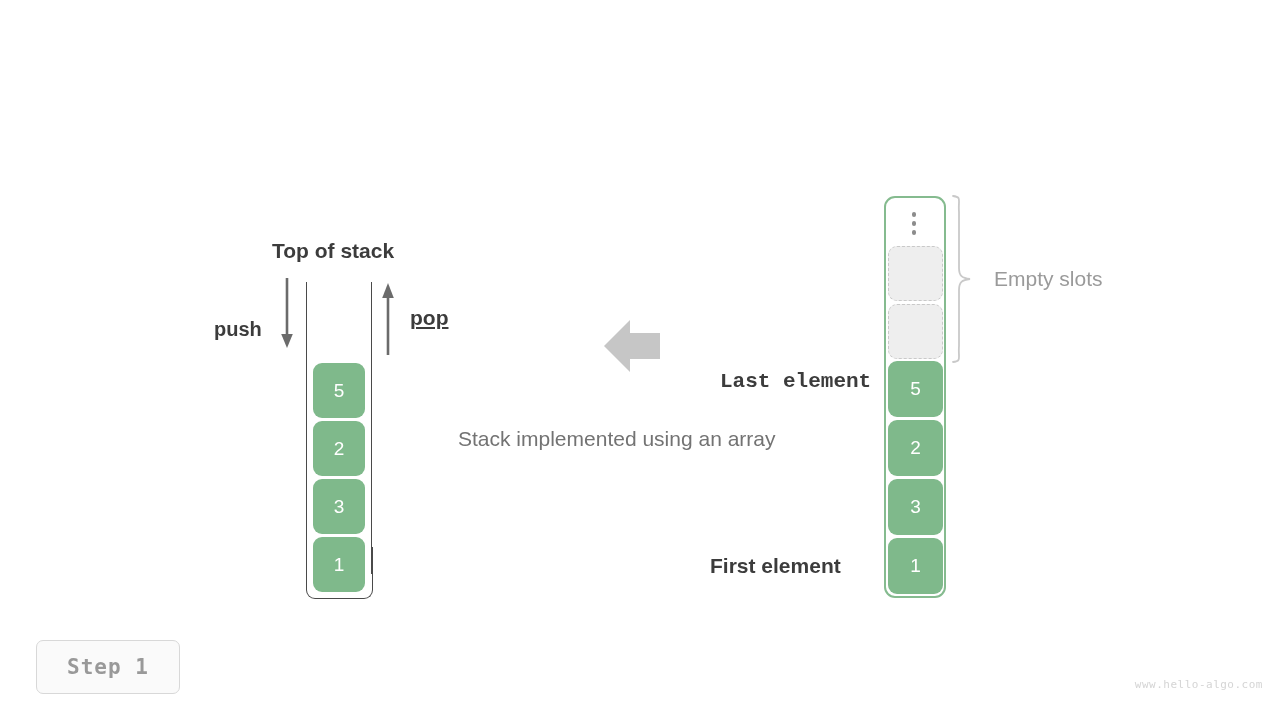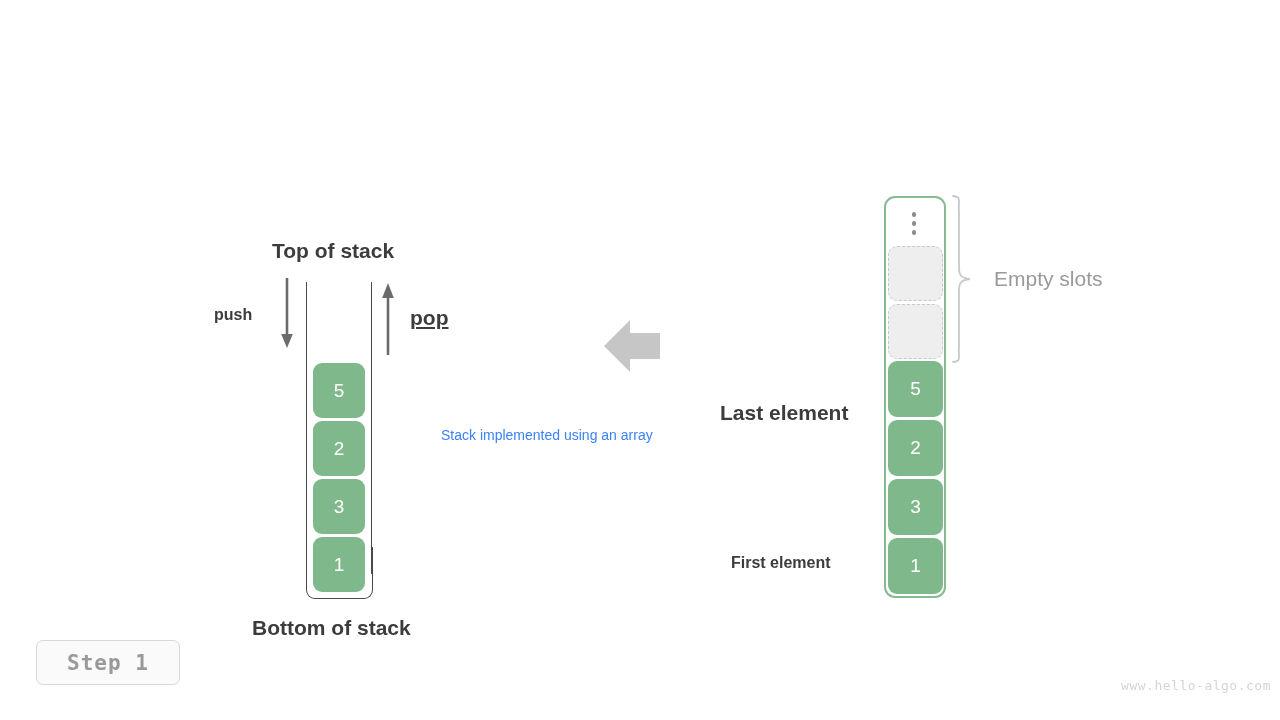--- a/index.html
+++ b/index.html
@@ -32,22 +32,22 @@
   }
   #top-of-stack-label {
     left: 272px; top: 239px;
     font-size: 21px;
   }
   #bottom-of-stack-label {
     left: 252px; top: 616px;
     font-size: 21px;
   }
   #push-label {
-    left: 214px; top: 306px;
-    font-size: 16px;
+    left: 214px; top: 318px;
+    font-size: 20px;
   }
   #pop-label {
     left: 410px; top: 306px;
     font-size: 21px;
     text-decoration: underline;
   }
 
   
   #stack-container {
     left: 306px;
@@ -95,23 +95,23 @@
   }
 
   
   #push-arrow, #pop-arrow { position: absolute; }
   #push-arrow { left: 279px; top: 278px; }
   #pop-arrow  { left: 380px; top: 283px; }
 
   
   #center-arrow { left: 604px; top: 320px; }
   #center-caption {
-    left: 441px; top: 427px;
-    font-size: 14px;
-    color: #3b82f6;
+    left: 458px; top: 427px;
+    font-size: 21px;
+    color: #737373;
     white-space: nowrap;
   }
 
   
   #array-container {
     left: 884px;
     top: 196px;
     width: 62px;
     height: 402px;
     border: 2px solid #85bb8f;
@@ -153,54 +153,54 @@
 
   #brace { position: absolute; left: 950px; top: 194px; }
   #empty-slots-label {
     left: 994px; top: 267px;
     font-size: 21px;
     font-weight: normal;
     color: #9a9a9a;
     white-space: nowrap;
   }
   #last-element-label {
-    left: 720px; top: 401px;
-    font-size: 21px;
+    left: 720px; top: 370px;
+    font-size: 21px;
+    font-family: Liberation Mono, monospace;
   }
   #first-element-label {
     left: 710px; top: 554px;
-    font-size: 16px;
-    margin-left: 21px;
+    font-size: 21px;
   }
 
   
   #step-badge {
     left: 36px; top: 640px;
-    width: 144px; height: 45px;
+    width: 144px; height: 54px;
     box-sizing: border-box;
     border: 1.4px solid #d8d8d8;
     border-radius: 7px;
     background: #fafafa;
     display: flex;
     align-items: center;
     justify-content: center;
   }
   #step-badge-text {
     font-family: "DejaVu Sans Mono", monospace;
     font-size: 21px;
     font-weight: bold;
     color: #999999;
     letter-spacing: 1px;
   }
 
   
   #watermark {
-    right: 9px; top: 678px;
+    right: 17px; top: 678px;
     font-family: "DejaVu Sans Mono", monospace;
-    font-size: 13px;
+    font-size: 11px;
     color: #d5d5d5;
     letter-spacing: 0.5px;
     white-space: nowrap;
   }
 </style>
 </head>
 <body>
 
 <div id="left-stack-group">
 
@@ -232,21 +232,20 @@
   <div class="cell left-cell" style="top:421px">
     <span>2</span>
   </div>
   <div class="cell left-cell" style="top:479px">
     <span>3</span>
   </div>
   <div class="cell left-cell" style="top:537px">
     <span>1</span>
   </div>
 
-  <div class="abs label-dark" id="bottom-of-stack-label">Bottom of stack</div>
 </div>
 
 <svg class="abs" id="center-arrow" width="56" height="52" viewBox="0 0 56 52">
   <polygon points="0,26 26,0 26,13 56,13 56,39 26,39 26,52" fill="#c6c6c6"></polygon>
 </svg>
 
 <div class="abs" id="center-caption">Stack implemented using an array</div>
 
 <div class="abs" id="array-container"></div>
 

